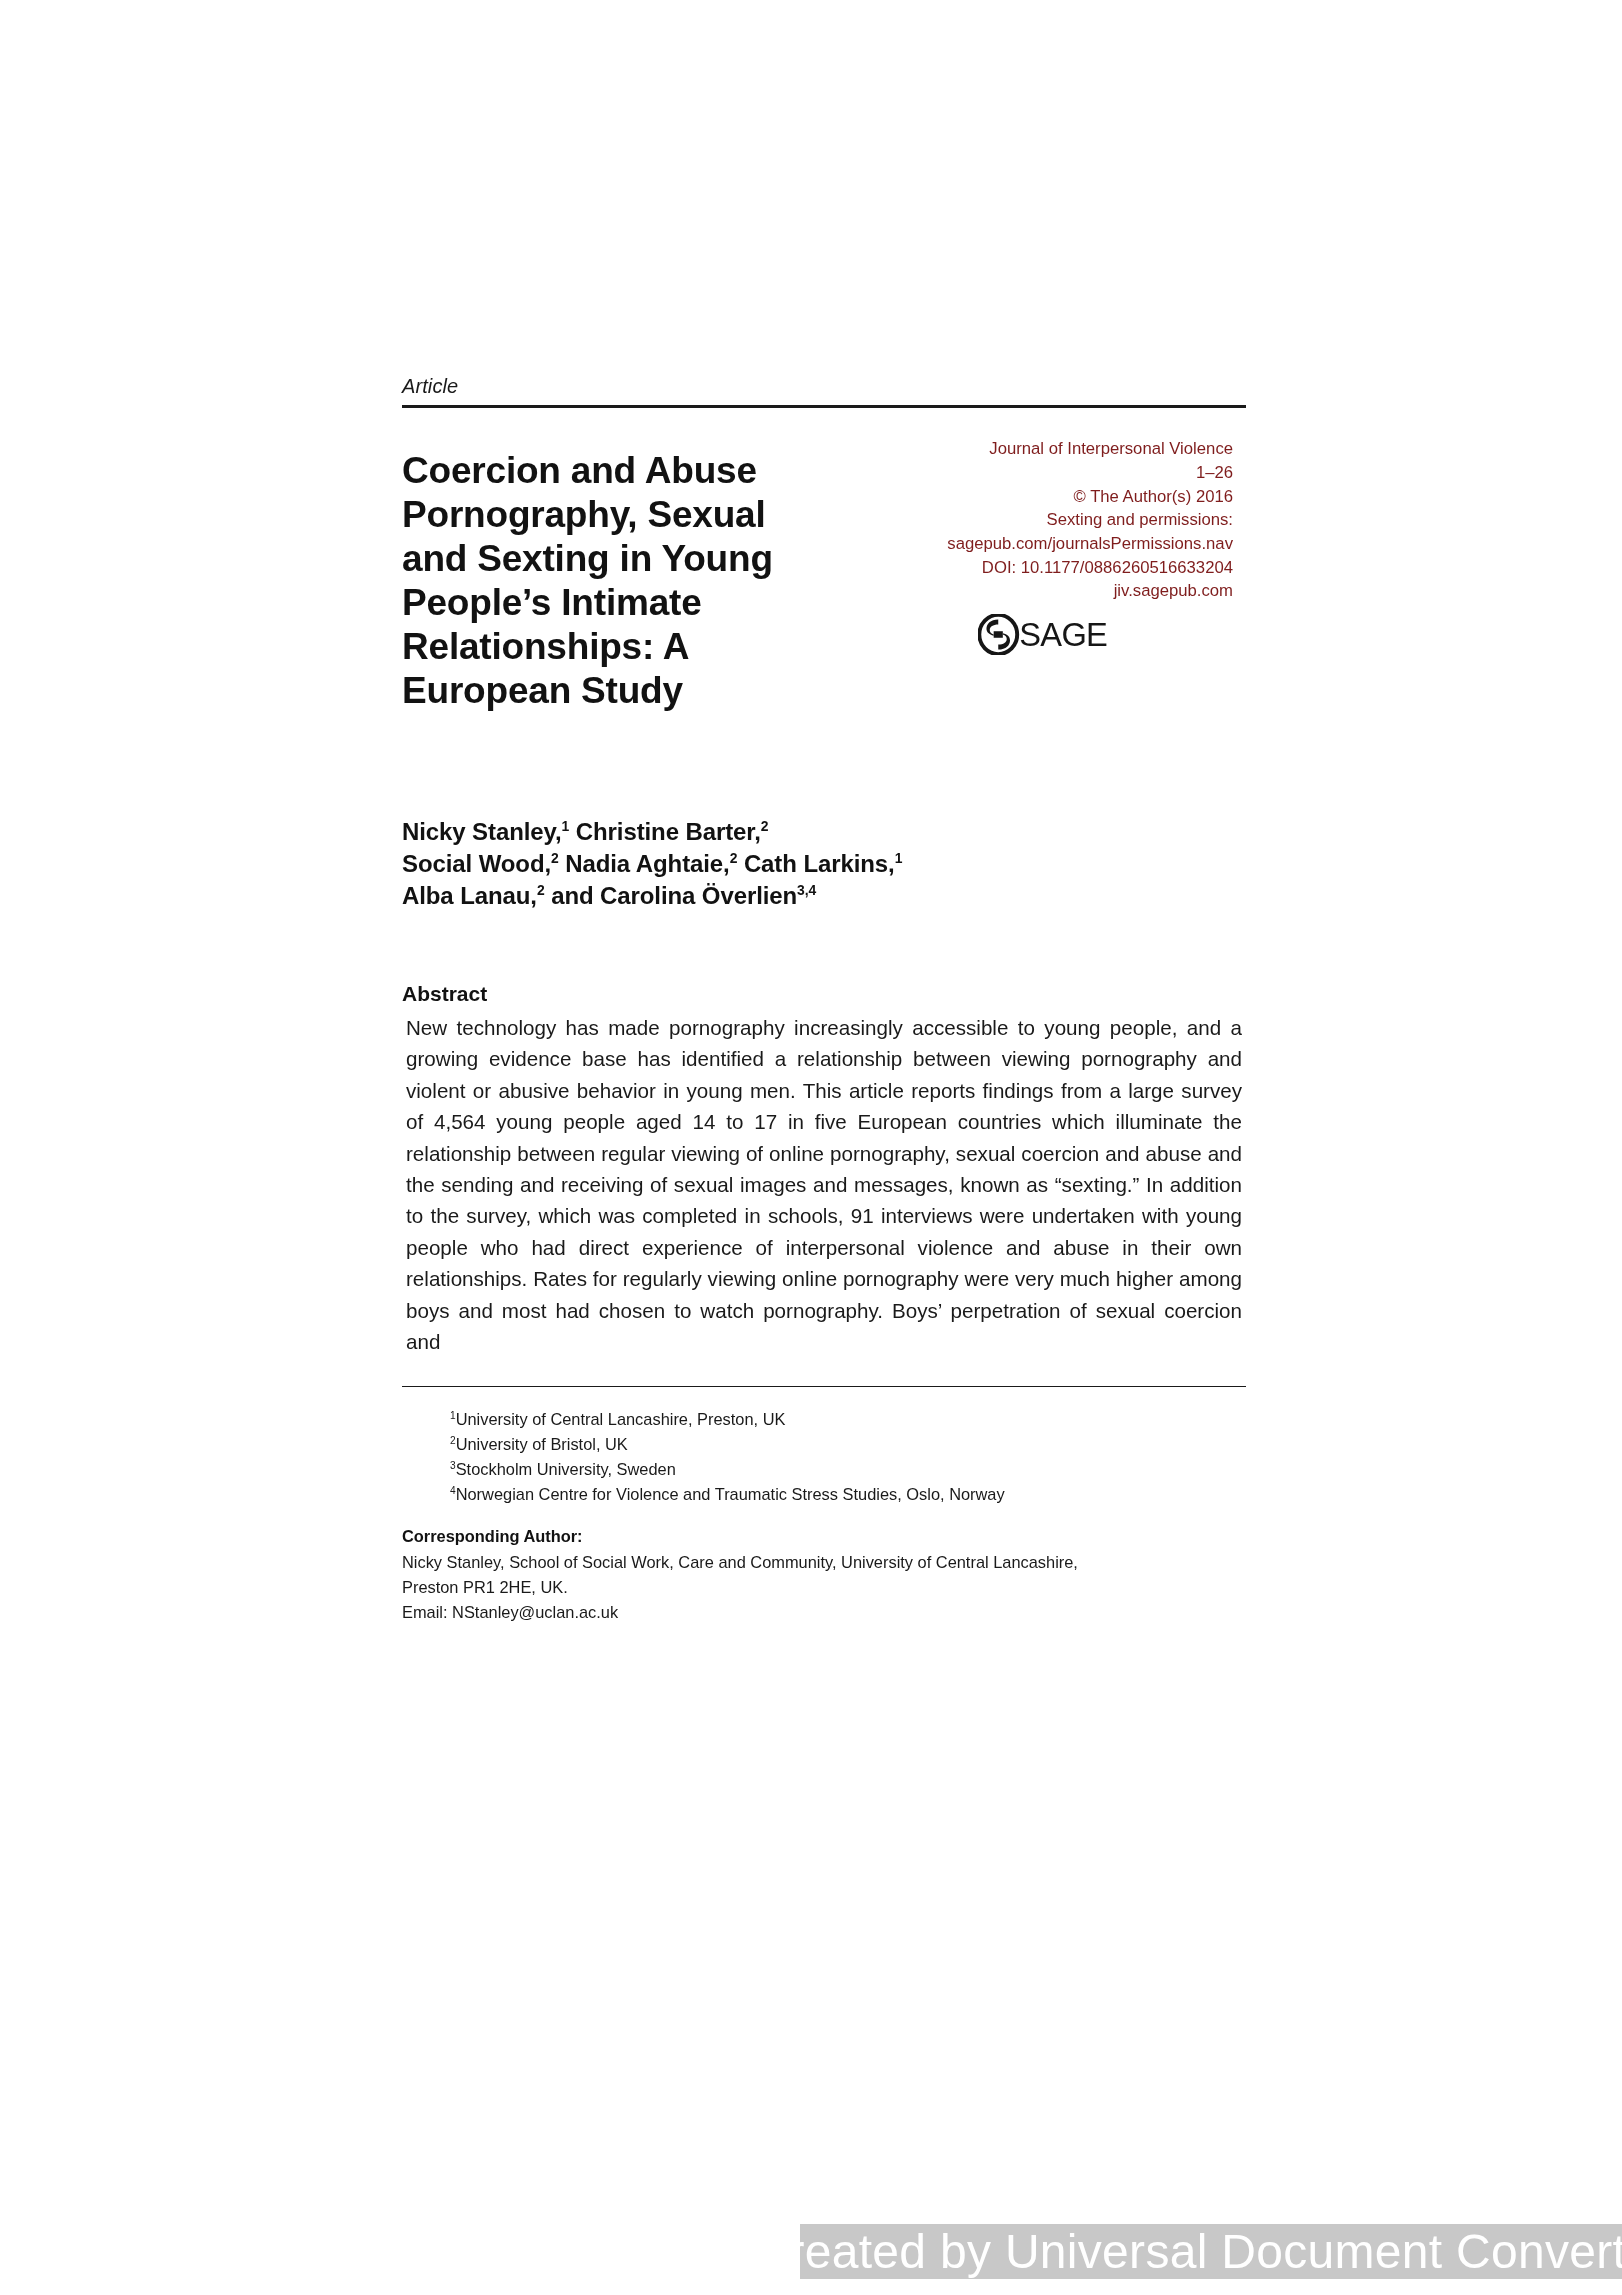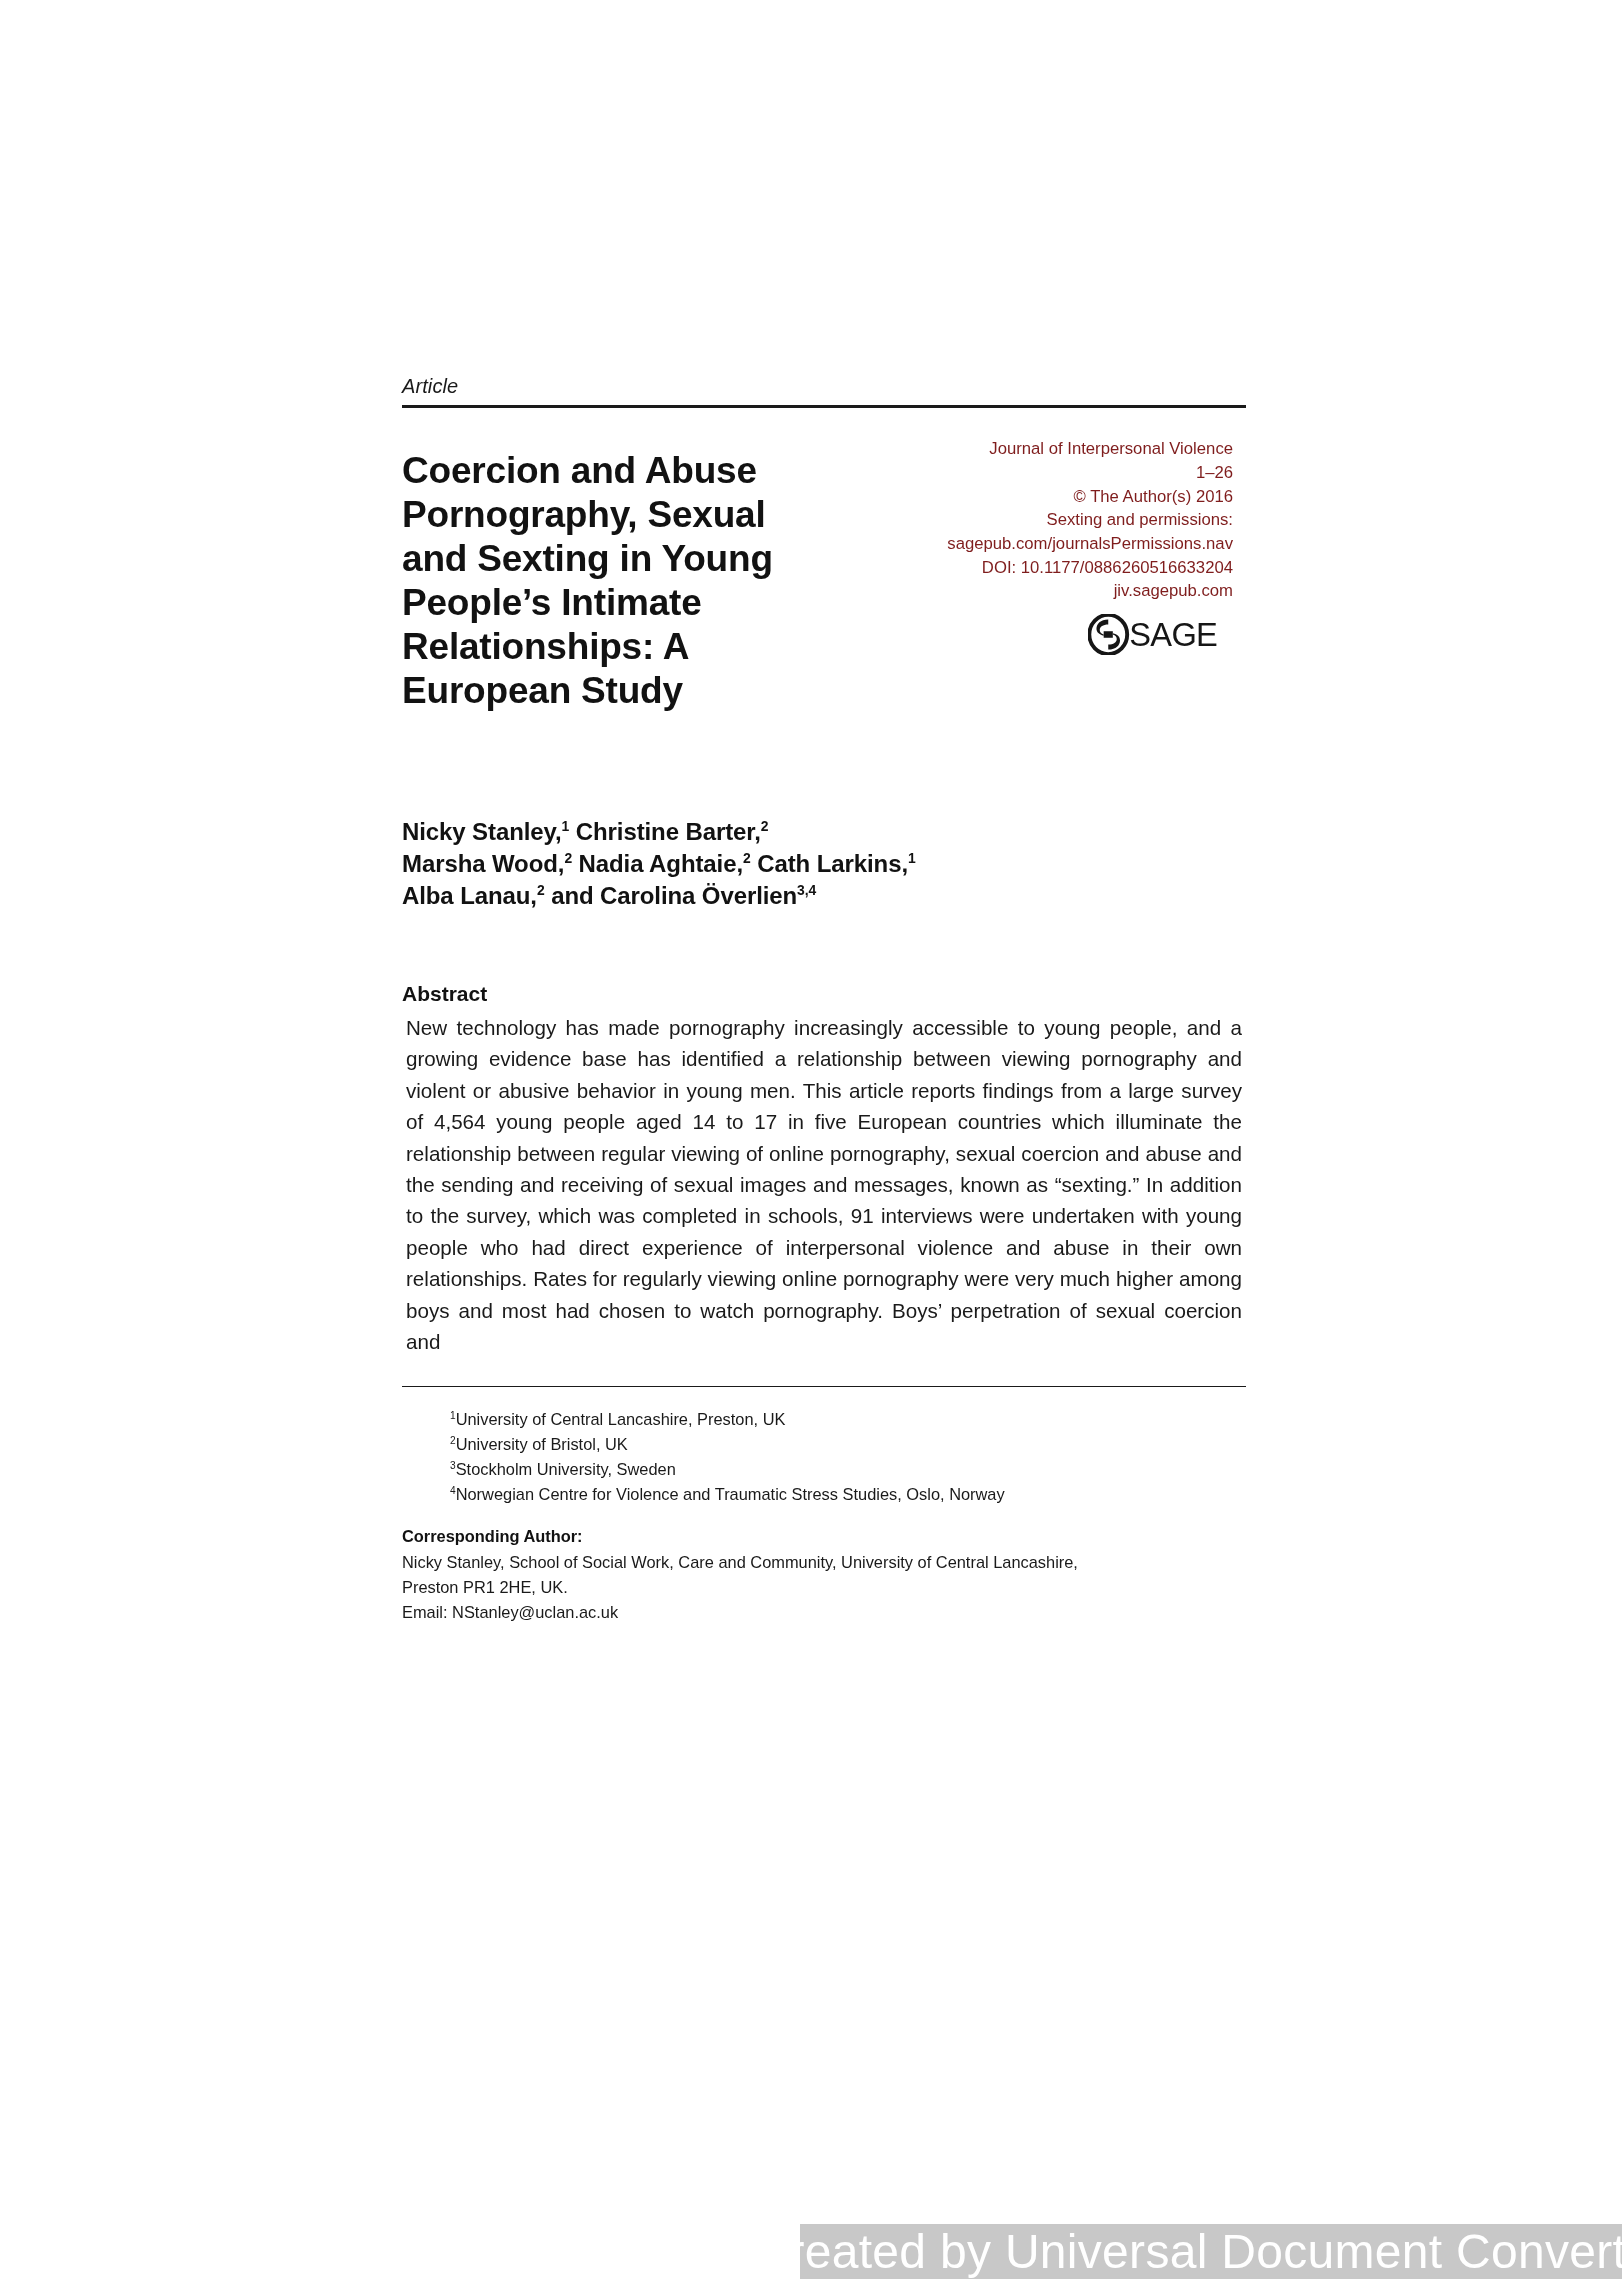--- a/index.html
+++ b/index.html
@@ -76,21 +76,21 @@
     text-align: right;
     font-size: 16.7px;
     line-height: 1.42;
     color: #7f1d1d;
   }
   .masthead .mline { display: block; white-space: nowrap; }
 
   .sage-logo {
     margin-top: 10.5px;
     display: flex;
-    justify-content: flex-end;
+    justify-content: center;
     align-items: center;
     text-decoration: underline;
   }
   .sage-logo svg { display: block; }
 
   
   .authors {
     margin-top: 98px;
     font-size: 24px;
     font-weight: bold;
@@ -242,21 +242,21 @@
         </div>
       </div>
 
     </div>
 
     <div class="authors">
       <span class="aline">
         <span>Nicky Stanley,</span><sup>1</sup><span> Christine Barter,</span><sup>2</sup>
       </span>
       <span class="aline">
-        <span>Marsha Wood,</span><sup>2</sup><span> Nadia Aghtaie,</span><sup>2</sup><span> Cath Larkins,</span><sup>1</sup>
+        <span>Social Wood,</span><sup>2</sup><span> Nadia Aghtaie,</span><sup>2</sup><span> Cath Larkins,</span><sup>1</sup>
       </span>
       <span class="aline">
         <span>Alba Lanau,</span><sup>2</sup><span> and Carolina Överlien</span><sup>3,4</sup>
       </span>
     </div>
 
     <div class="abstract-wrap">
       <div class="abstract-heading">Abstract</div>
       <p class="abstract-body">New technology has made pornography increasingly accessible to young people, and a growing evidence base has identified a relationship between viewing pornography and violent or abusive behavior in young men. This article reports findings from a large survey of 4,564 young people aged 14 to 17 in five European countries which illuminate the relationship between regular viewing of online pornography, sexual coercion and abuse and the sending and receiving of sexual images and messages, known as “sexting.” In addition to the survey, which was completed in schools, 91 interviews were undertaken with young people who had direct experience of interpersonal violence and abuse in their own relationships. Rates for regularly viewing online pornography were very much higher among boys and most had chosen to watch pornography. Boys’ perpetration of sexual coercion and</p>
     </div>

